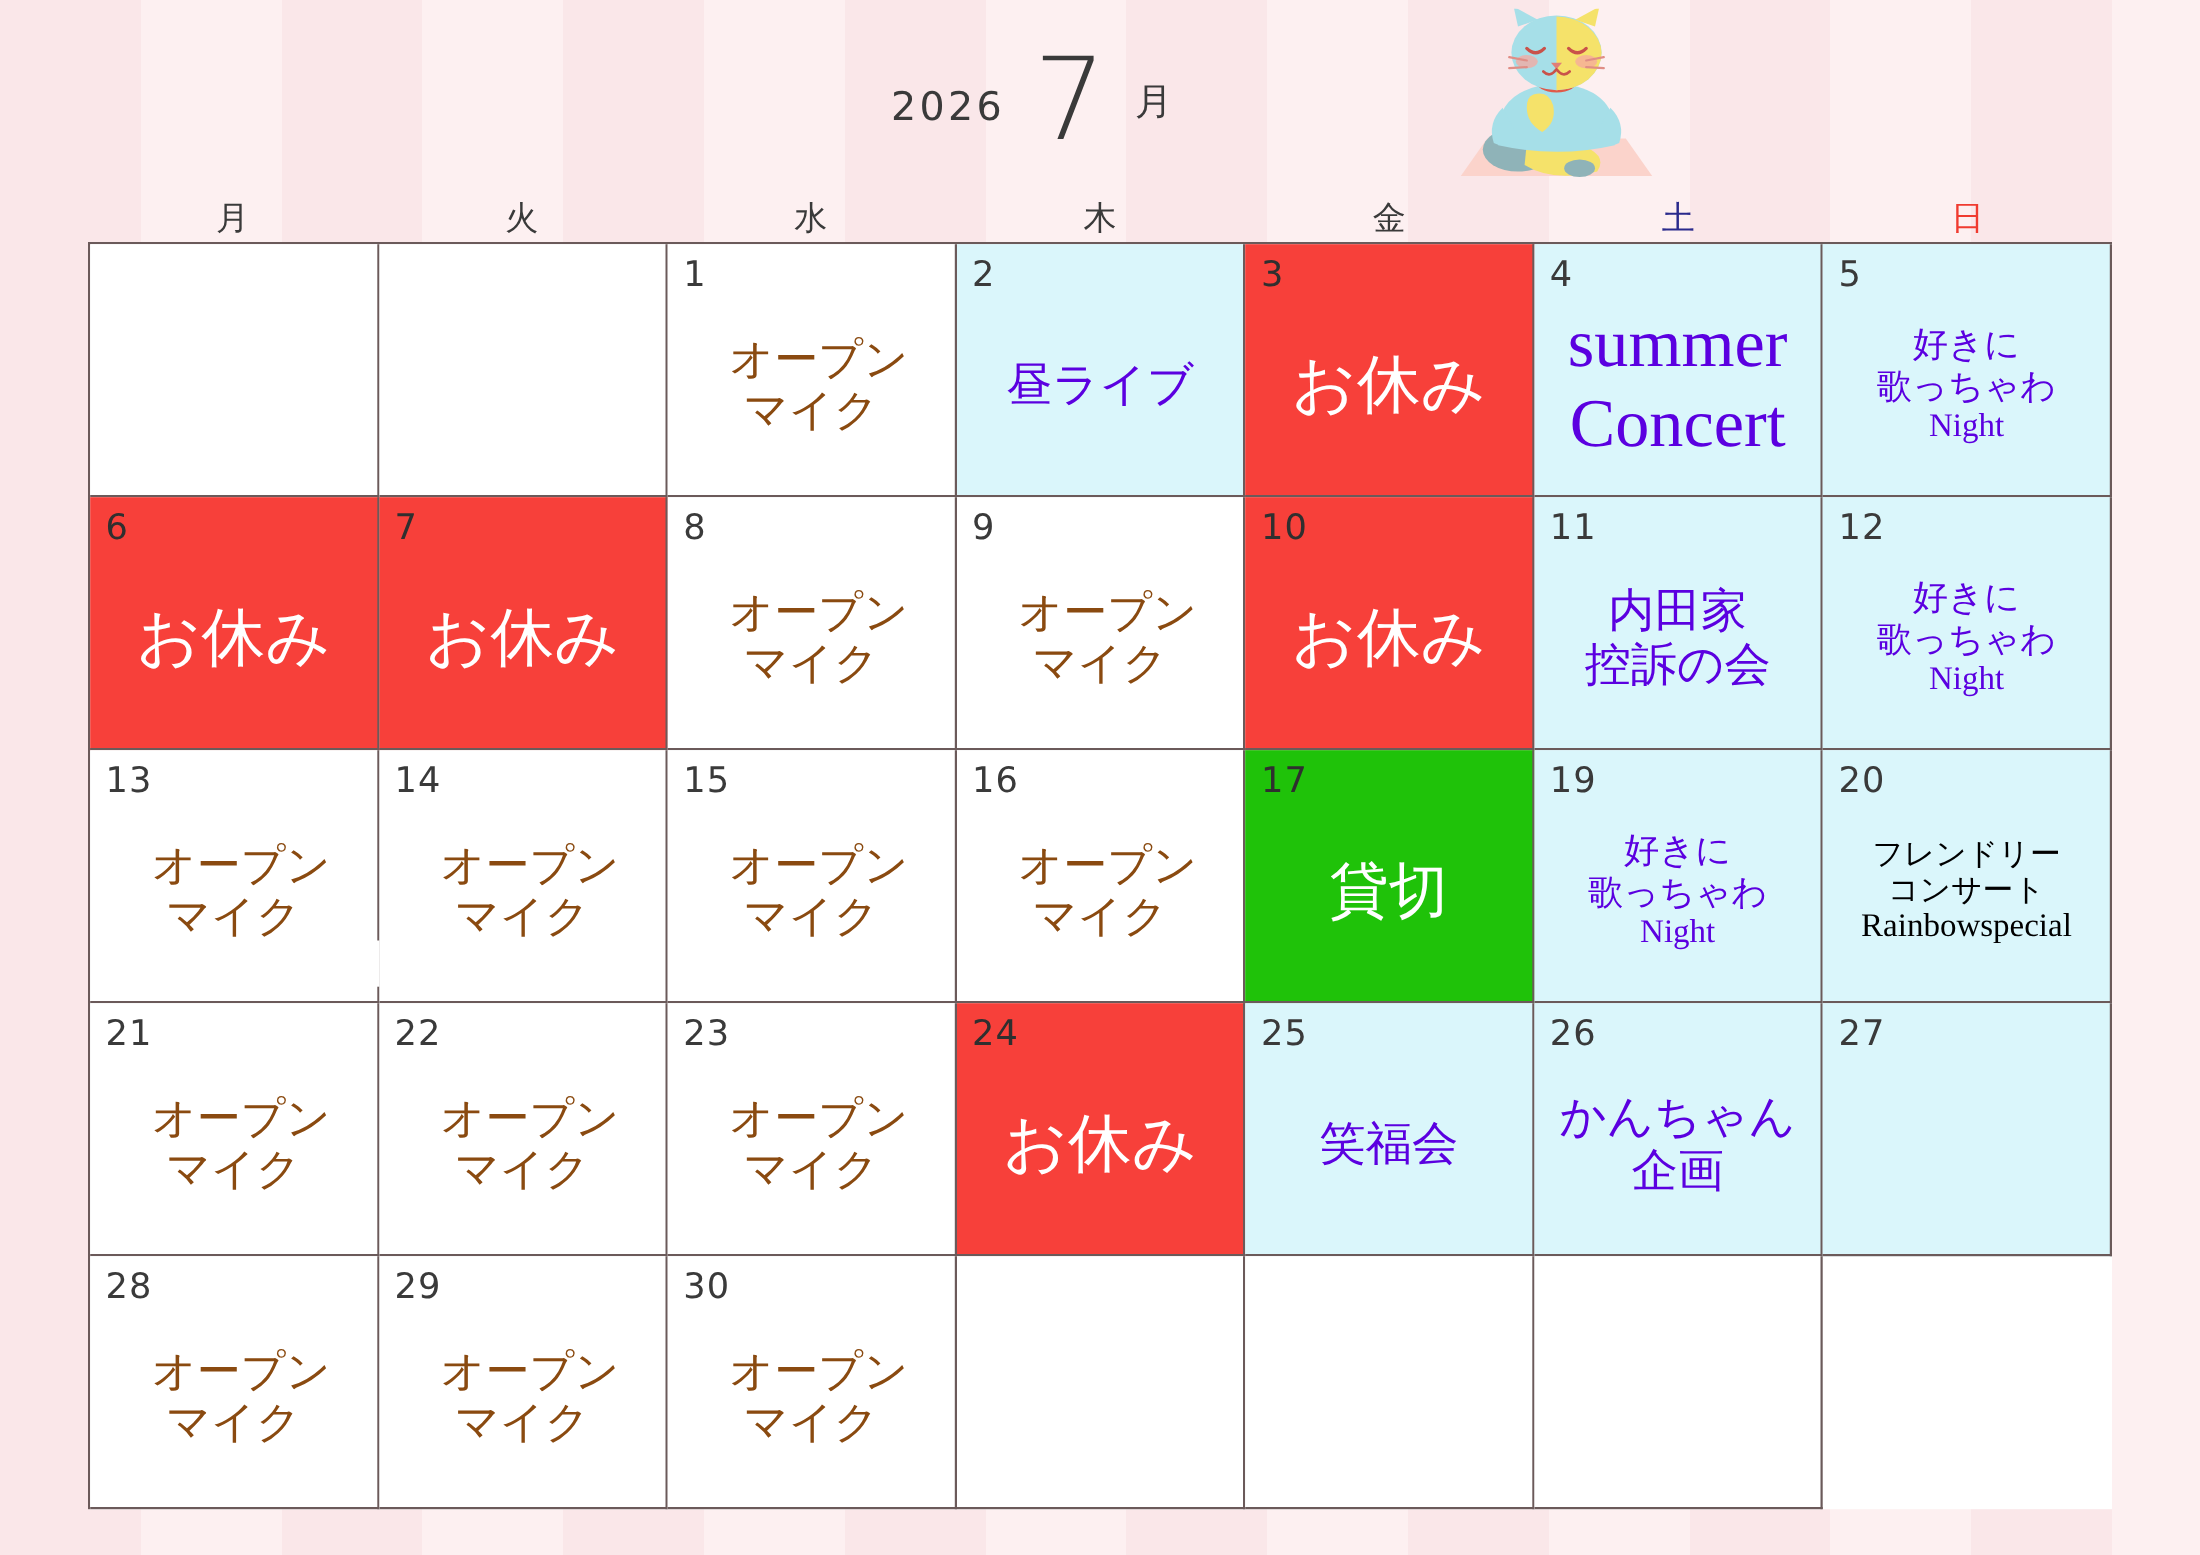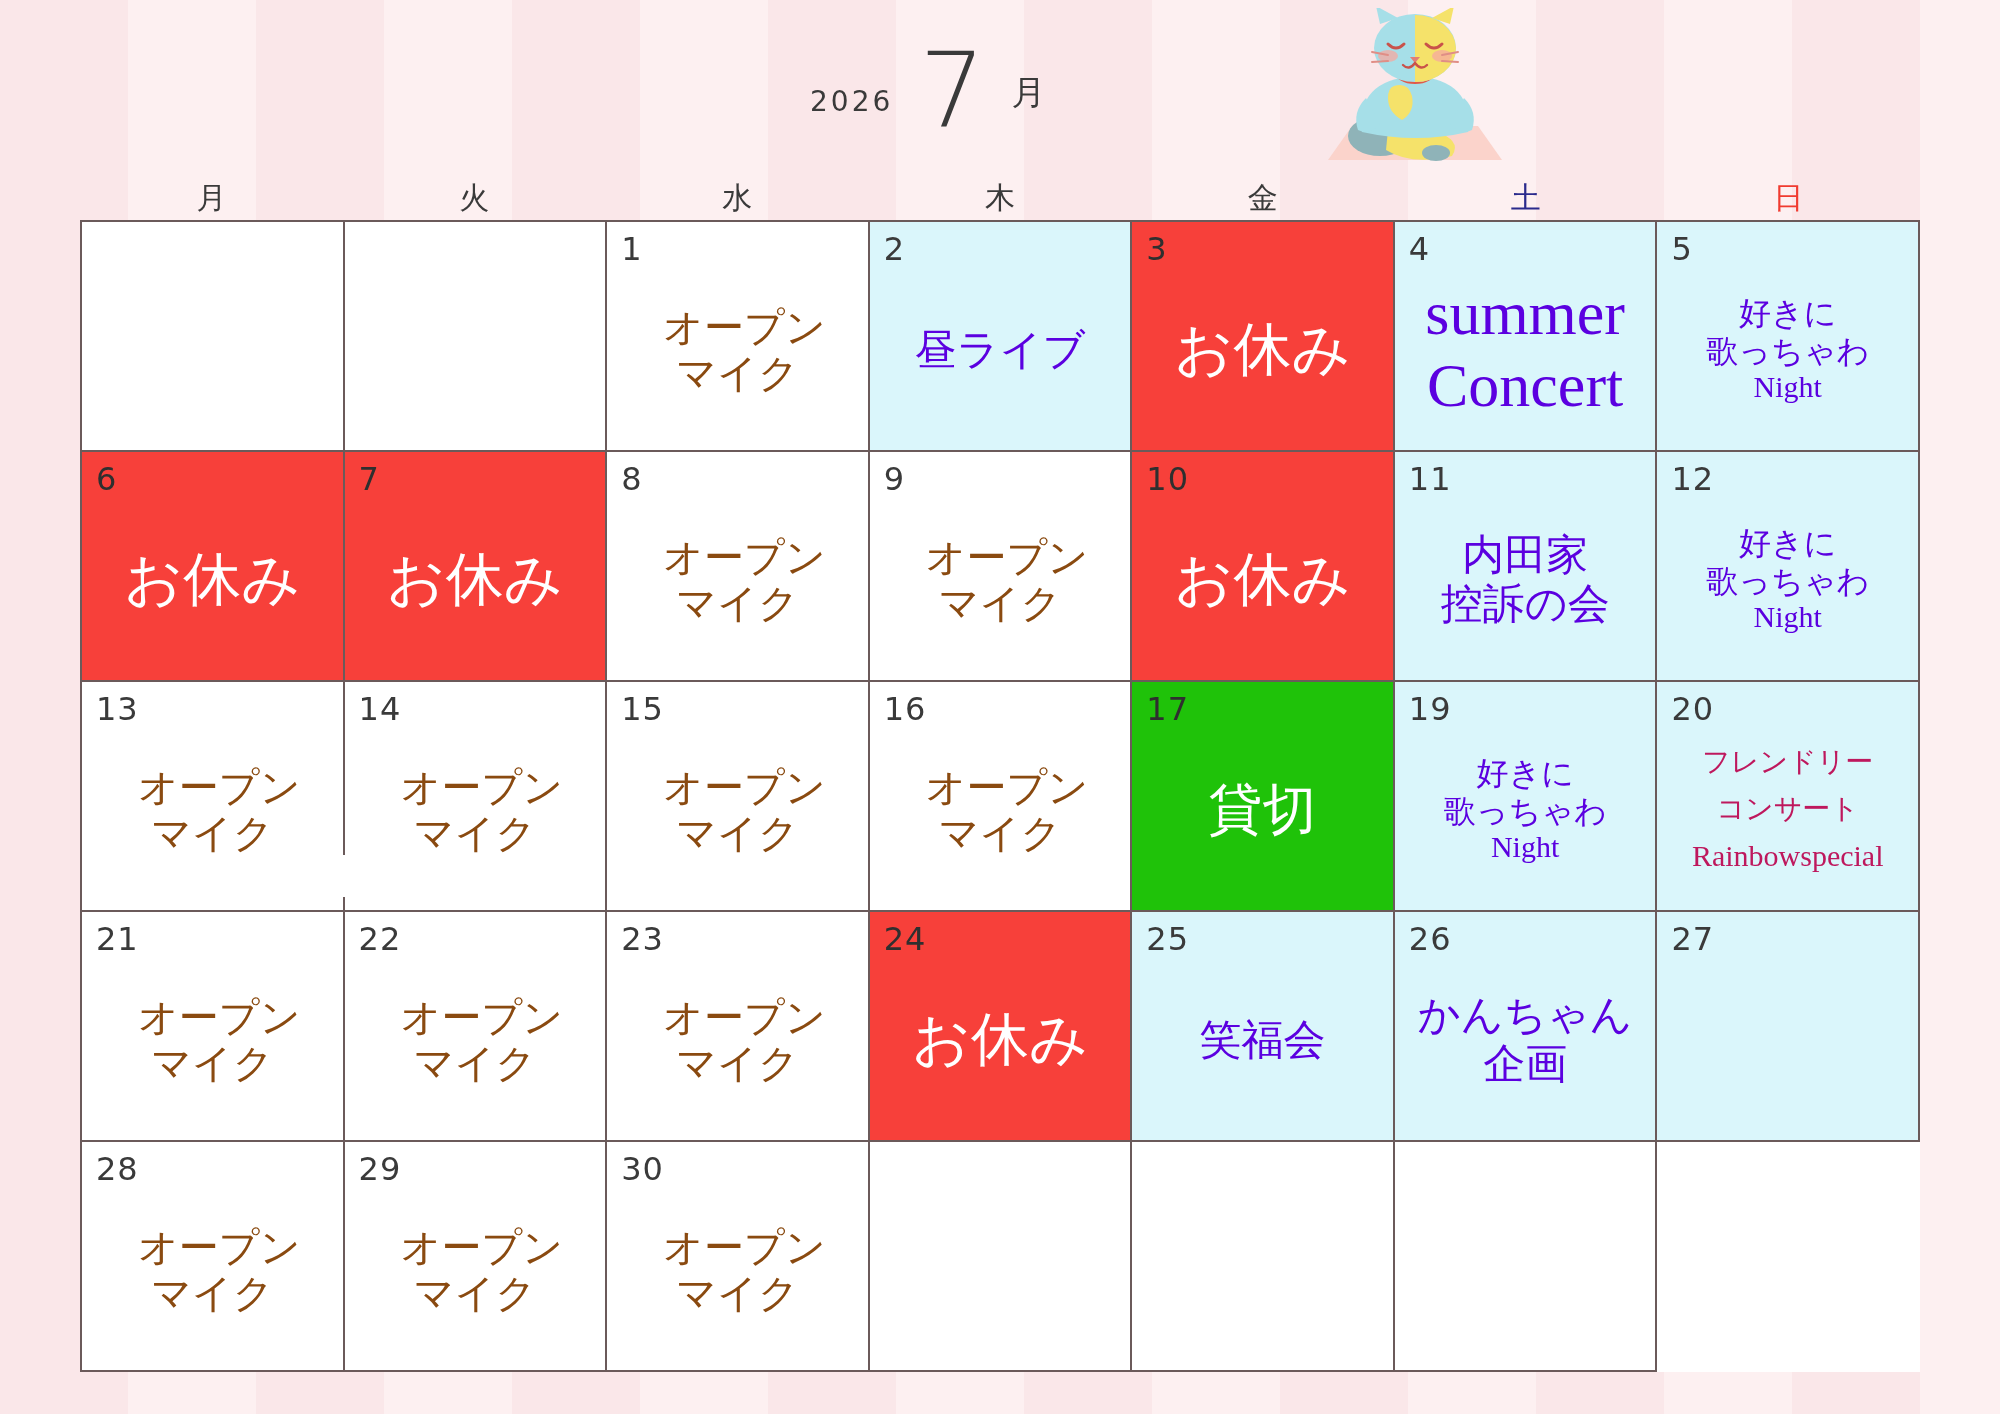--- a/index.html
+++ b/index.html
@@ -26,21 +26,21 @@
     width: 2000px; height: 200px;
   }
   #title-block {
     position: absolute;
     left: 810px; top: 46px;
     display: flex;
     align-items: flex-end;
     gap: 26px;
   }
   #year {
-    font-size: 28px;
+    font-size: 36px;
     letter-spacing: 3px;
     color: #3a3a3a;
     font-family: "DejaVu Sans", sans-serif;
     padding-bottom: 16px;
   }
   #month-num {
     font-size: 104px;
     line-height: 0.85;
     color: #3a3a3a;
     font-family: "DejaVu Sans", sans-serif;
@@ -141,24 +141,23 @@
     font-size: 42px;
     font-family: "DejaVu Sans", sans-serif;
   }
   .ev-blue-small {
     color: #5b00e0;
     font-size: 32px;
     font-family: "DejaVu Sans", sans-serif;
     text-align: right;
   }
   .ev-blue-xsmall {
-    color: #be185d;
+    color: #000000;
     font-size: 28px;
     font-family: "DejaVu Sans", sans-serif;
-    gap: 14px;
   }
   .ev-serif {
     color: #5b00e0;
     font-size: 62px;
     font-family: "Liberation Serif", serif;
   }
   .ev-night {
     font-family: "Liberation Serif", serif;
     font-size: 30px;
   }

